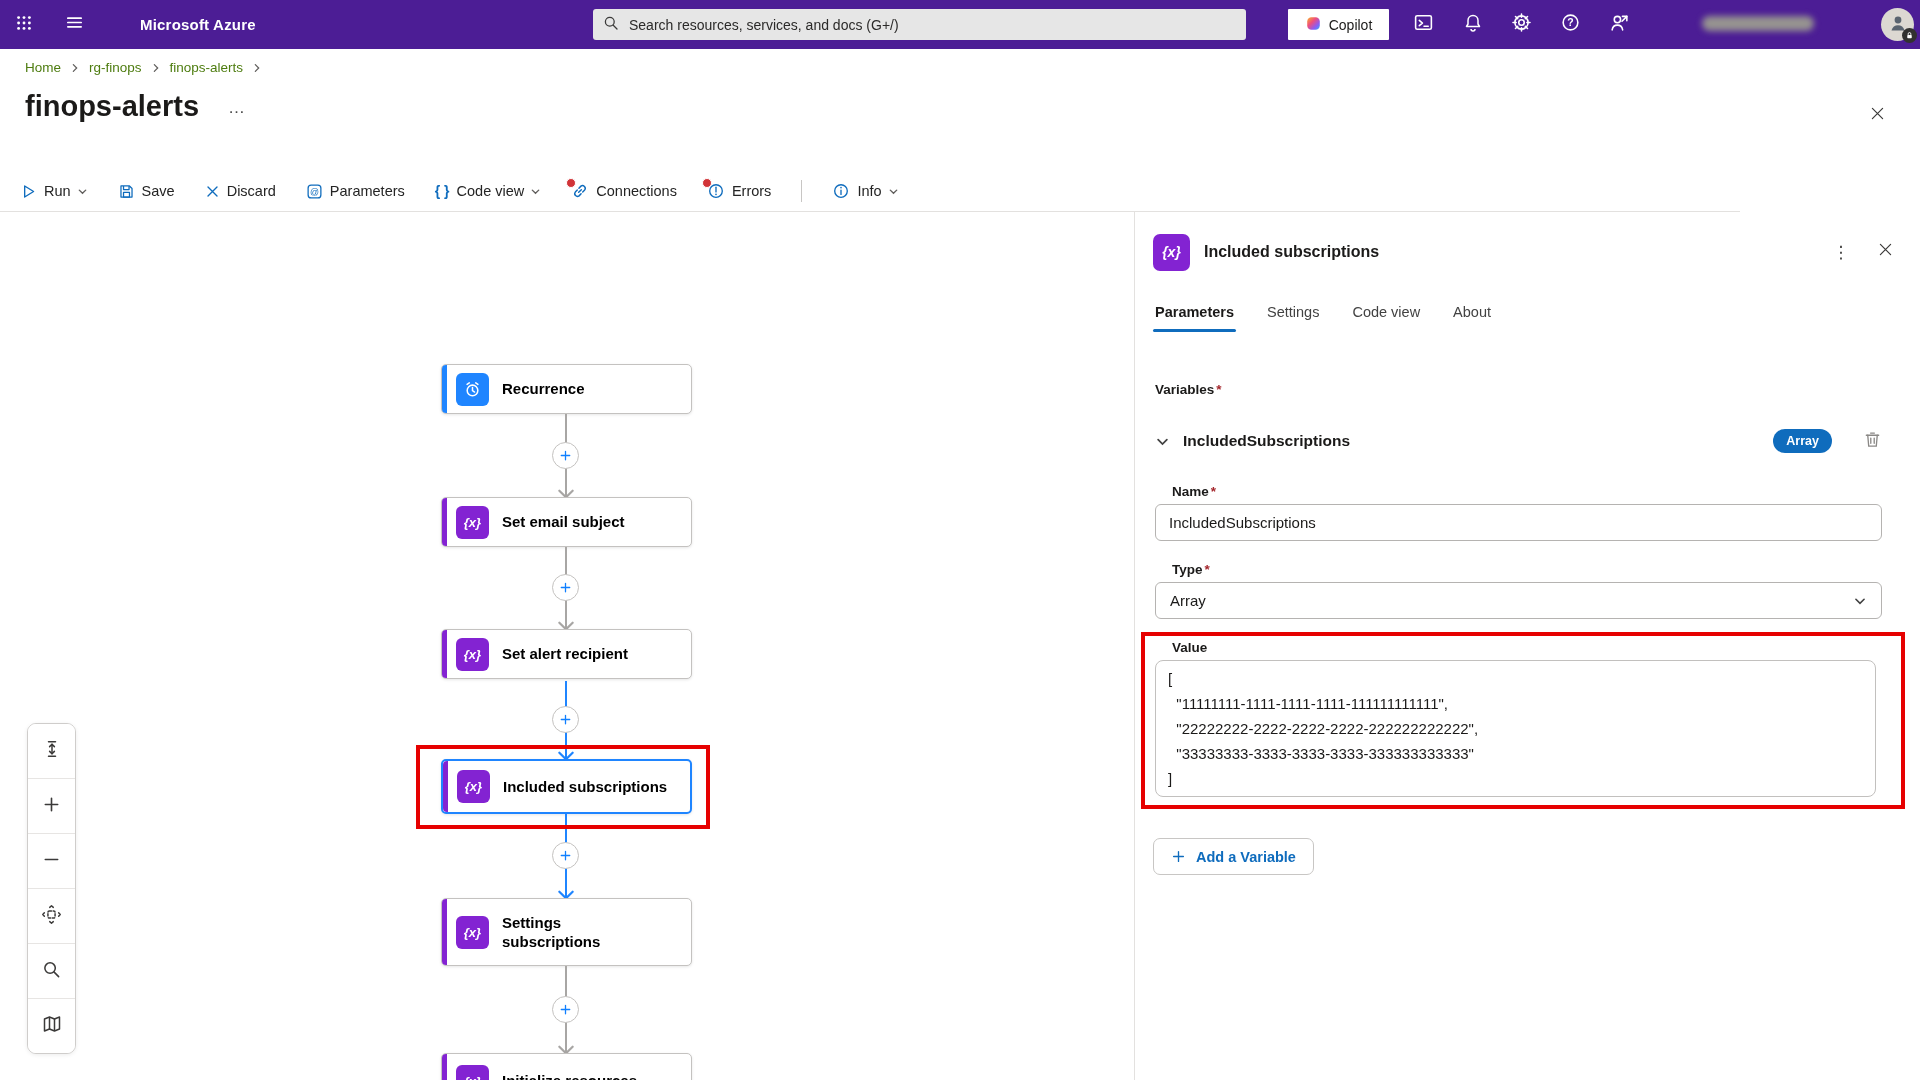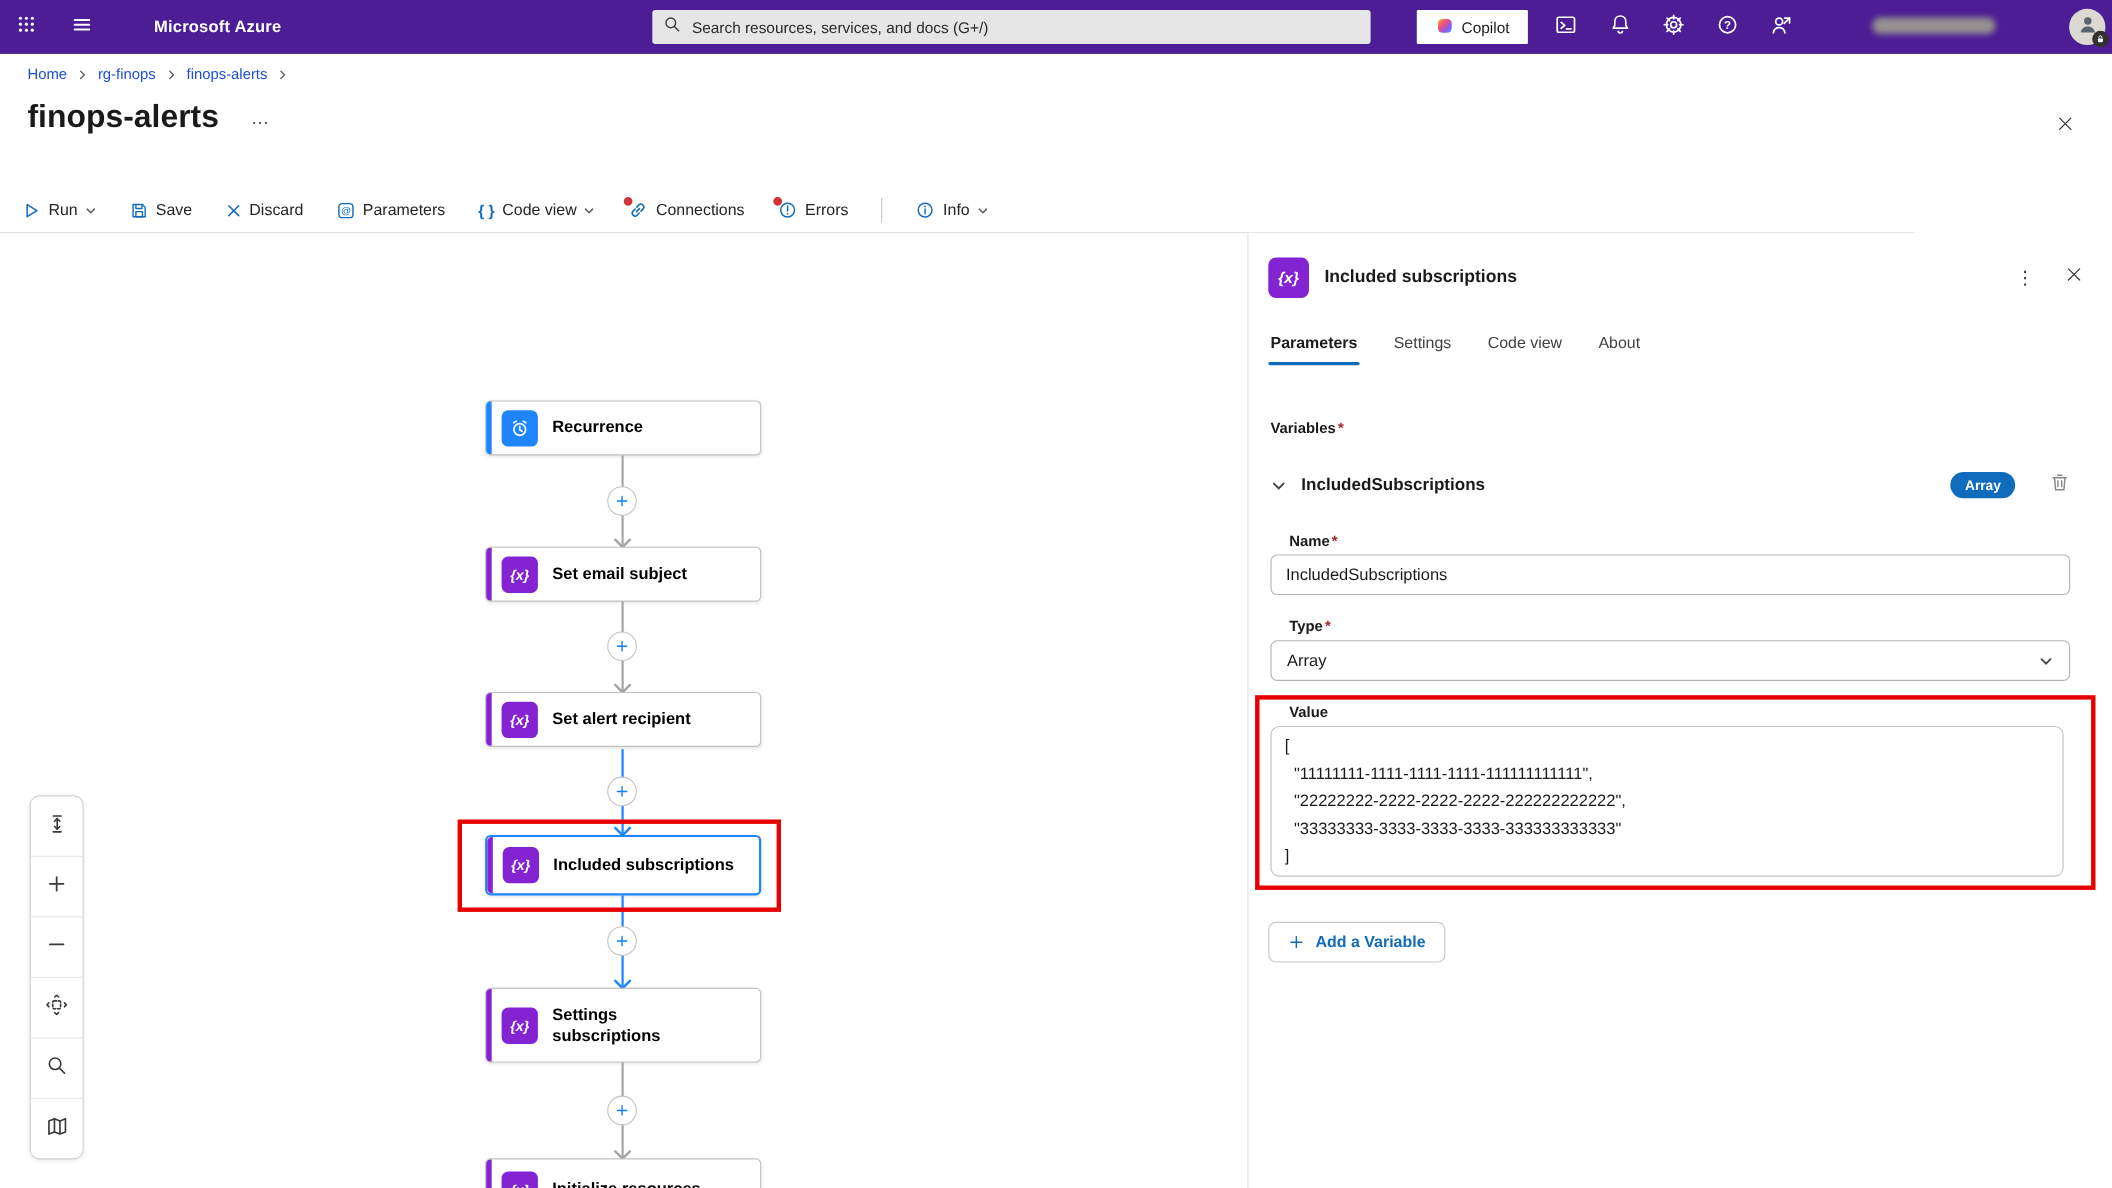--- a/index.html
+++ b/index.html
@@ -16,21 +16,21 @@
   .tb-search input::placeholder{color:#2b2a29;opacity:1;}
   .tb-copilot{position:absolute;left:1271px;top:9px;width:101px;height:31px;background:#fff;border-radius:1px;display:flex;align-items:center;justify-content:center;gap:7px;color:#1b1a19;font-size:14px;cursor:pointer;margin-left:17px;}
   .tb-icons{position:absolute;left:1399px;top:0;height:49px;display:flex;align-items:center;}
   .tb-ic{width:49px;height:49px;display:flex;align-items:center;justify-content:center;color:#fff;cursor:pointer;}
   .tb-blur{position:absolute;left:1702px;top:16px;width:112px;height:15px;background:#969390;border-radius:8px;filter:blur(3px);}
   .tb-avatar{position:absolute;left:1881px;top:8px;width:33px;height:33px;border-radius:50%;background:#dcd8d2;display:flex;align-items:center;justify-content:center;cursor:pointer;}
   .tb-avatar .lock{position:absolute;right:-3px;bottom:-2px;width:15px;height:15px;border-radius:50%;background:#323130;display:flex;align-items:center;justify-content:center;}
 
   
   .crumbs{position:absolute;left:25px;top:60px;display:flex;align-items:center;gap:9px;font-size:13.5px;}
-  .crumb{color:#1d4ed8;cursor:pointer;}
+  .crumb{color:#4d7c0f;cursor:pointer;}
   .crumb-sep{color:#605e5c;display:flex;}
   .page-title{position:absolute;left:25px;top:90px;margin:0;font-size:29px;font-weight:700;color:#1b1a19;}
   .title-more{position:absolute;left:228px;top:98px;color:#4a4a4a;font-size:17px;letter-spacing:1px;cursor:pointer;}
   .page-close{position:absolute;left:1862px;top:100px;width:30px;height:30px;display:flex;align-items:center;justify-content:center;color:#3b3a39;cursor:pointer;}
 
   
   .cmdbar{position:absolute;left:0;top:171px;width:1740px;height:41px;display:flex;align-items:center;padding-left:20px;gap:30px;border-bottom:1px solid #e3e1df;box-sizing:border-box;background:#fff;}
   .cmd{display:flex;align-items:center;gap:7px;font-size:14.5px;color:#242424;cursor:pointer;}
   .cmd .icw{position:relative;display:flex;color:#0f6cbd;}
   .cmd .chev{display:flex;color:#605e5c;margin-left:-1px;}

